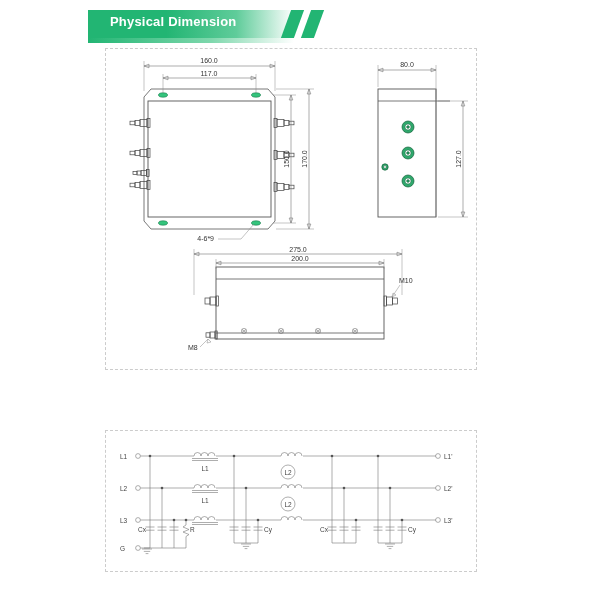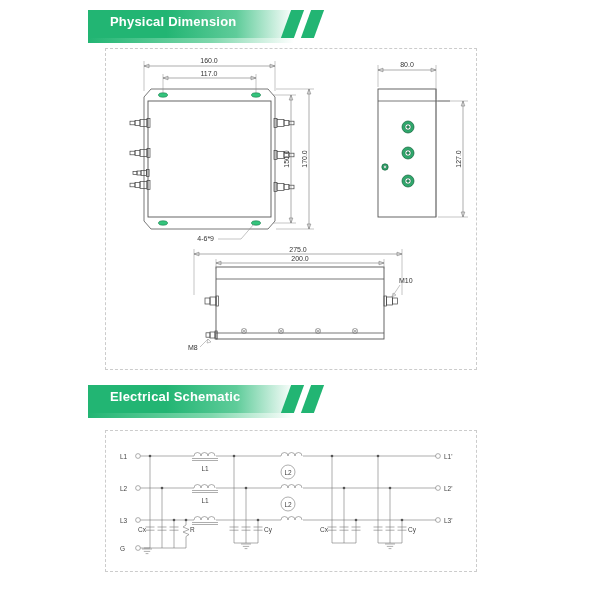--- a/index.html
+++ b/index.html
@@ -289,27 +289,20 @@
         <g>
           <path class="ext" d="M 196 48 L 204 36"></path>
           <path class="ext" d="M 196 48 l 1 -4 l 3 2 z" fill="#555"></path>
           <text class="lbl" x="203" y="34">M10</text>
         </g>
       </g>
 
     </svg>
   </div>
 
-  <div class="banner" style="top:385px;">
-    <div class="bar"></div>
-    <div class="bar-under"></div>
-    <div class="title">Electrical Schematic</div>
-    <div class="slash s1"></div>
-    <div class="slash s2"></div>
-  </div>
 
   <div class="panel" id="sch-panel">
     <svg width="370" height="140" viewBox="0 0 370 140">
       <defs>
         <g id="coil3">
           <path class="ln-thin" d="M0 0 a3.5 3.5 0 0 1 7 0 a3.5 3.5 0 0 1 7 0 a3.5 3.5 0 0 1 7 0"></path>
         </g>
         <g id="gnd">
           <line class="ln-thin" x1="-5" y1="0" x2="5" y2="0"></line>
           <line class="ln-thin" x1="-3.2" y1="2.4" x2="3.2" y2="2.4"></line>

